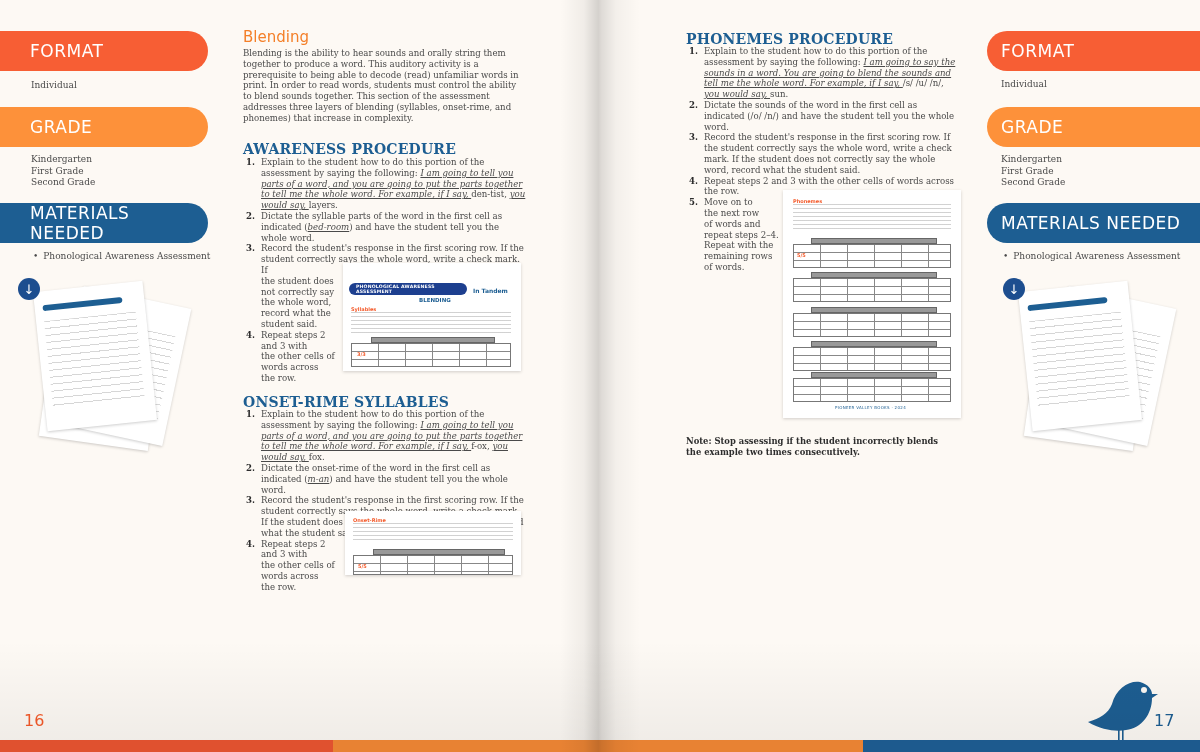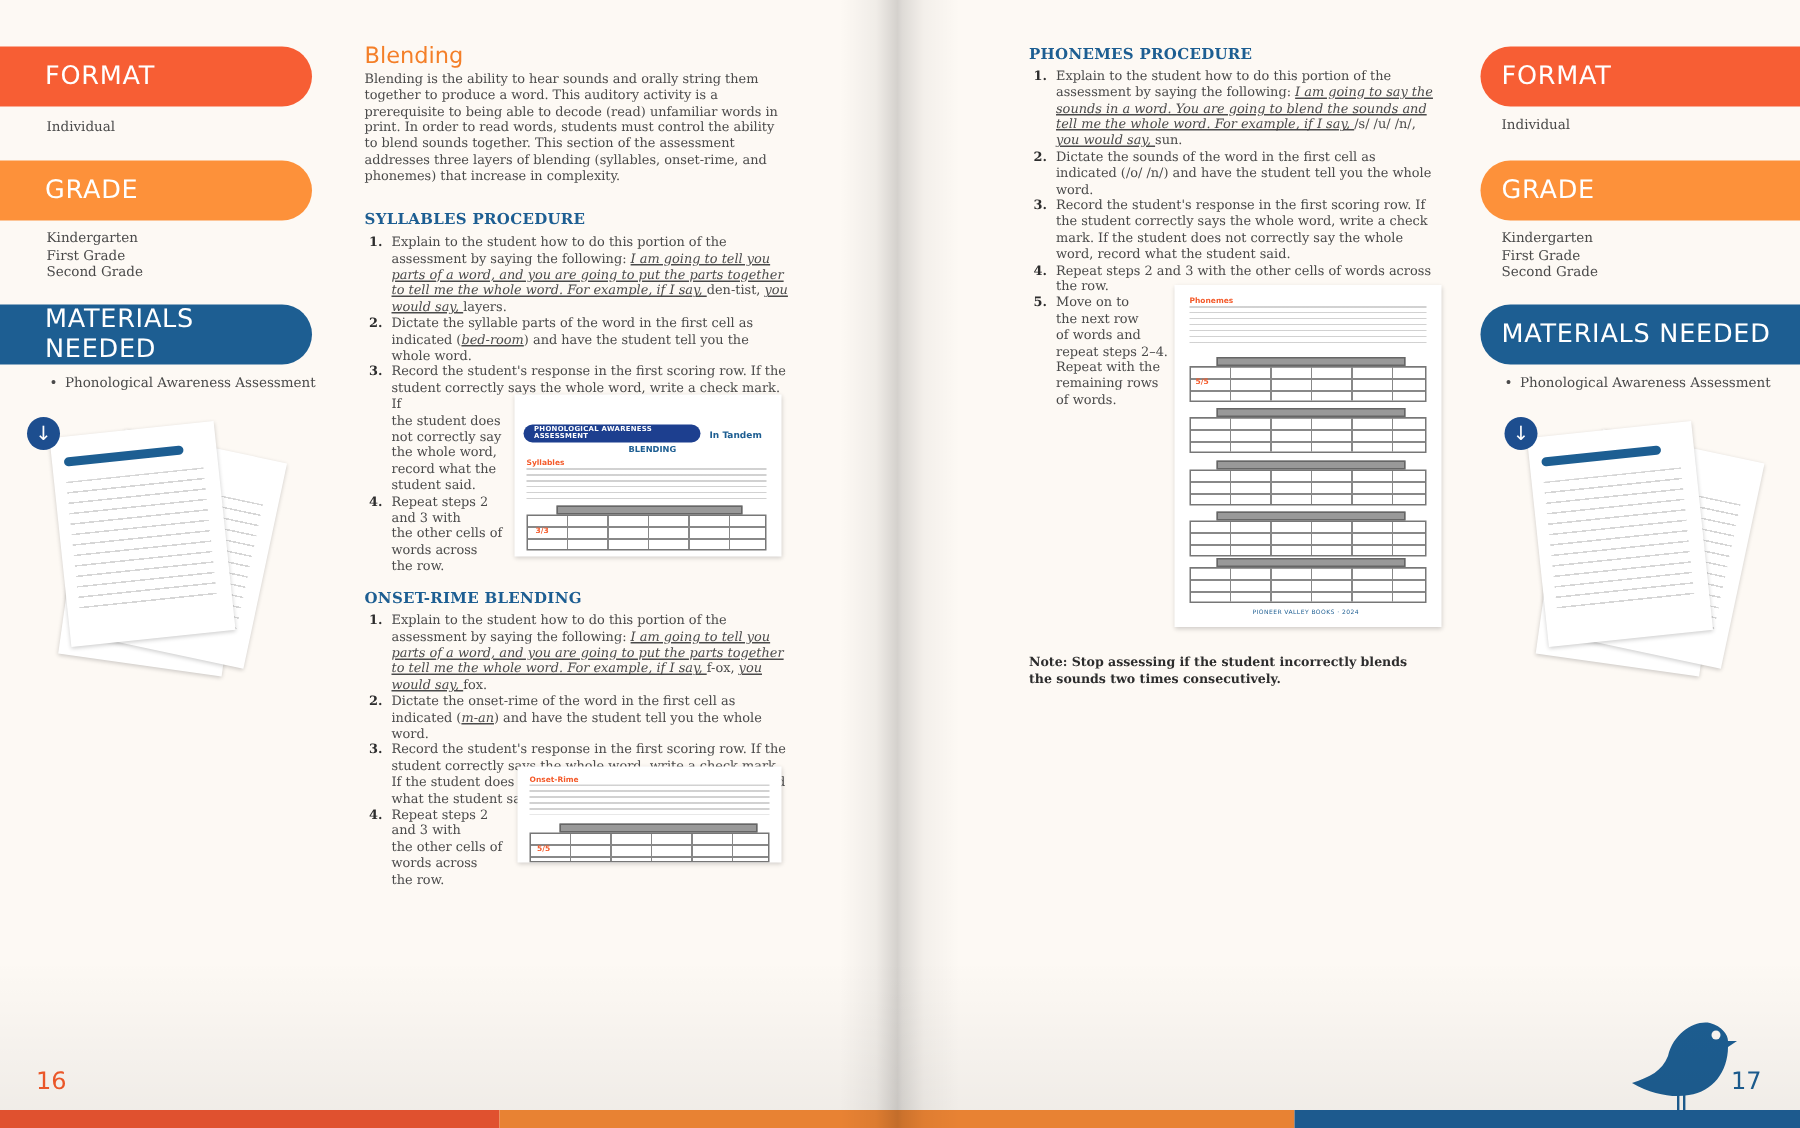--- a/index.html
+++ b/index.html
@@ -34,21 +34,21 @@
   .sheet .lines { position: absolute; left: 8px; top: 30px; width: 92px; height: 90px;
     background: repeating-linear-gradient(to bottom, #bbb 0 1px, transparent 1px 7px); opacity: 0.6; }
   .dl-badge { position: absolute; width: 22px; height: 22px; border-radius: 50%; background: #1d4e8f;
     color: #fff; font-size: 13px; display: flex; align-items: center; justify-content: center; font-family: "DejaVu Sans", sans-serif; }
 
   
   .h-blend { position: absolute; left: 243px; top: 28px; font-family: "DejaVu Sans", sans-serif;
     font-size: 15px; color: #f47f28; }
   .para { position: absolute; font-size: 8.6px; line-height: 10.8px; color: #4a4a4a; }
   .proc-title { position: absolute; font-family: "DejaVu Serif", serif; font-weight: bold;
-    font-size: 10px; color: #1d5e92; letter-spacing: 0.2px; }
+    font-size: 14px; color: #1d5e92; letter-spacing: 0.2px; }
   ol.steps { position: absolute; list-style: none; font-size: 8.6px; line-height: 10.8px; color: #4a4a4a; }
   ol.steps li { position: relative; padding-left: 17px; }
   ol.steps li .num { position: absolute; left: 2px; top: 0; font-weight: bold; color: #2d2d2d; }
   ol.steps li .em { font-style: italic; text-decoration: underline; }
   .note { position: absolute; left: 686px; top: 436px; width: 270px; font-weight: bold; font-size: 8.4px; line-height: 11px; color: #2d2d2d; }
 
   
   .card { position: absolute; background: #fff; box-shadow: 0 1px 3px rgba(0,0,0,0.18); overflow: hidden; }
   .card .c-banner { position: absolute; height: 12px; border-radius: 6px; background: #1d3f8f; color: #fff;
     font-family: "DejaVu Sans", sans-serif; font-size: 4.6px; font-weight: bold; display: flex; align-items: center; padding-left: 7px; letter-spacing: 0.2px; }
@@ -108,21 +108,21 @@
   <div class="sheet" style="left:22px;top:8px;transform:rotate(-6deg)">
       <div class="band"></div>
       <div class="lines"></div>
     </div>
   <div class="dl-badge" style="left:0;top:0">↓</div>
 </div>
 
 <div class="h-blend">Blending</div>
 <div class="para" style="left:243px;top:48px;width:282px">Blending is the ability to hear sounds and orally string them together to produce a word. This auditory activity is a prerequisite to being able to decode (read) unfamiliar words in print. In order to read words, students must control the ability to blend sounds together. This section of the assessment addresses three layers of blending (syllables, onset-rime, and phonemes) that increase in complexity.</div>
 
-<div class="proc-title" style="left:243px;top:141px">SYLLABLES PROCEDURE</div>
+<div class="proc-title" style="left:243px;top:141px">AWARENESS PROCEDURE</div>
 <ol class="steps" style="left:244px;top:157px;width:282px">
   <li><span class="num">1.</span><span>Explain to the student how to do this portion of the assessment by saying the following: </span><span class="em">I am going to tell you parts of a word, and you are going to put the parts together to tell me the whole word. For example, if I say, </span><span>den-tist, </span><span class="em">you would say, </span><span>layers.</span></li>
   <li><span class="num">2.</span><span>Dictate the syllable parts of the word in the first cell as indicated (</span><span class="em">bed-room</span><span>) and have the student tell you the whole word.</span></li>
   <li><span class="num">3.</span><span>Record the student's response in the first scoring row. If the student correctly says the whole word, write a check mark. If</span>
     <div>the student does</div><div>not correctly say</div><div>the whole word,</div><div>record what the</div><div>student said.</div></li>
   <li>
       <span class="num">4.</span>
     <div>Repeat steps 2</div>
       <div>and 3 with</div>
       <div>the other cells of</div>
@@ -135,21 +135,21 @@
   <div class="c-banner" style="left:6px;top:20px;width:118px">PHONOLOGICAL AWARENESS ASSESSMENT</div>
   <div class="logo" style="left:130px;top:24px">In Tandem</div>
   <div class="c-sub" style="left:76px;top:34px">BLENDING</div>
   <div class="c-head" style="left:8px;top:43px">Syllables</div>
   <div class="c-lines" style="left:8px;top:49px;width:160px;height:22px"></div>
   <div class="c-grid-head" style="left:28px;top:74px;width:124px"></div>
   <div class="c-grid" style="left:8px;top:80px;width:160px;height:24px"></div>
   <div class="mark" style="left:14px;top:88px">3/3</div>
 </div>
 
-<div class="proc-title" style="left:243px;top:394px">ONSET-RIME BLENDING</div>
+<div class="proc-title" style="left:243px;top:394px">ONSET-RIME SYLLABLES</div>
 <ol class="steps" style="left:244px;top:409px;width:282px">
   <li><span class="num">1.</span><span>Explain to the student how to do this portion of the assessment by saying the following: </span><span class="em">I am going to tell you parts of a word, and you are going to put the parts together to tell me the whole word. For example, if I say, </span><span>f-ox, </span><span class="em">you would say, </span><span>fox.</span></li>
   <li><span class="num">2.</span><span>Dictate the onset-rime of the word in the first cell as indicated (</span><span class="em">m-an</span><span>) and have the student tell you the whole word.</span></li>
   <li><span class="num">3.</span><span>Record the student's response in the first scoring row. If the student correctly says the whole word, write a check mark. If the student does not correctly say the whole word, record what the student said.</span></li>
   <li>
       <span class="num">4.</span>
     <div>Repeat steps 2</div>
       <div>and 3 with</div>
       <div>the other cells of</div>
       <div>words across</div>
@@ -195,21 +195,21 @@
   <div class="c-grid" style="left:10px;top:88px;width:158px;height:24px"></div>
   <div class="c-grid-head" style="left:28px;top:117px;width:126px"></div>
   <div class="c-grid" style="left:10px;top:123px;width:158px;height:24px"></div>
   <div class="c-grid-head" style="left:28px;top:151px;width:126px"></div>
   <div class="c-grid" style="left:10px;top:157px;width:158px;height:24px"></div>
   <div class="c-grid-head" style="left:28px;top:182px;width:126px"></div>
   <div class="c-grid" style="left:10px;top:188px;width:158px;height:24px"></div>
   <div class="footer" style="left:52px;top:215px">PIONEER VALLEY BOOKS · 2024</div>
 </div>
 
-<div class="note">Note: Stop assessing if the student incorrectly blends the sounds two times consecutively.</div>
+<div class="note">Note: Stop assessing if the student incorrectly blends the example two times consecutively.</div>
 
 <div class="pill r format" style="top:31px">
     <span>FORMAT</span>
   </div>
 <div class="side-text r" style="top:79px">Individual</div>
 
 <div class="pill r grade" style="top:107px">
     <span>GRADE</span>
   </div>
 <div class="side-text r" style="top:154px">

